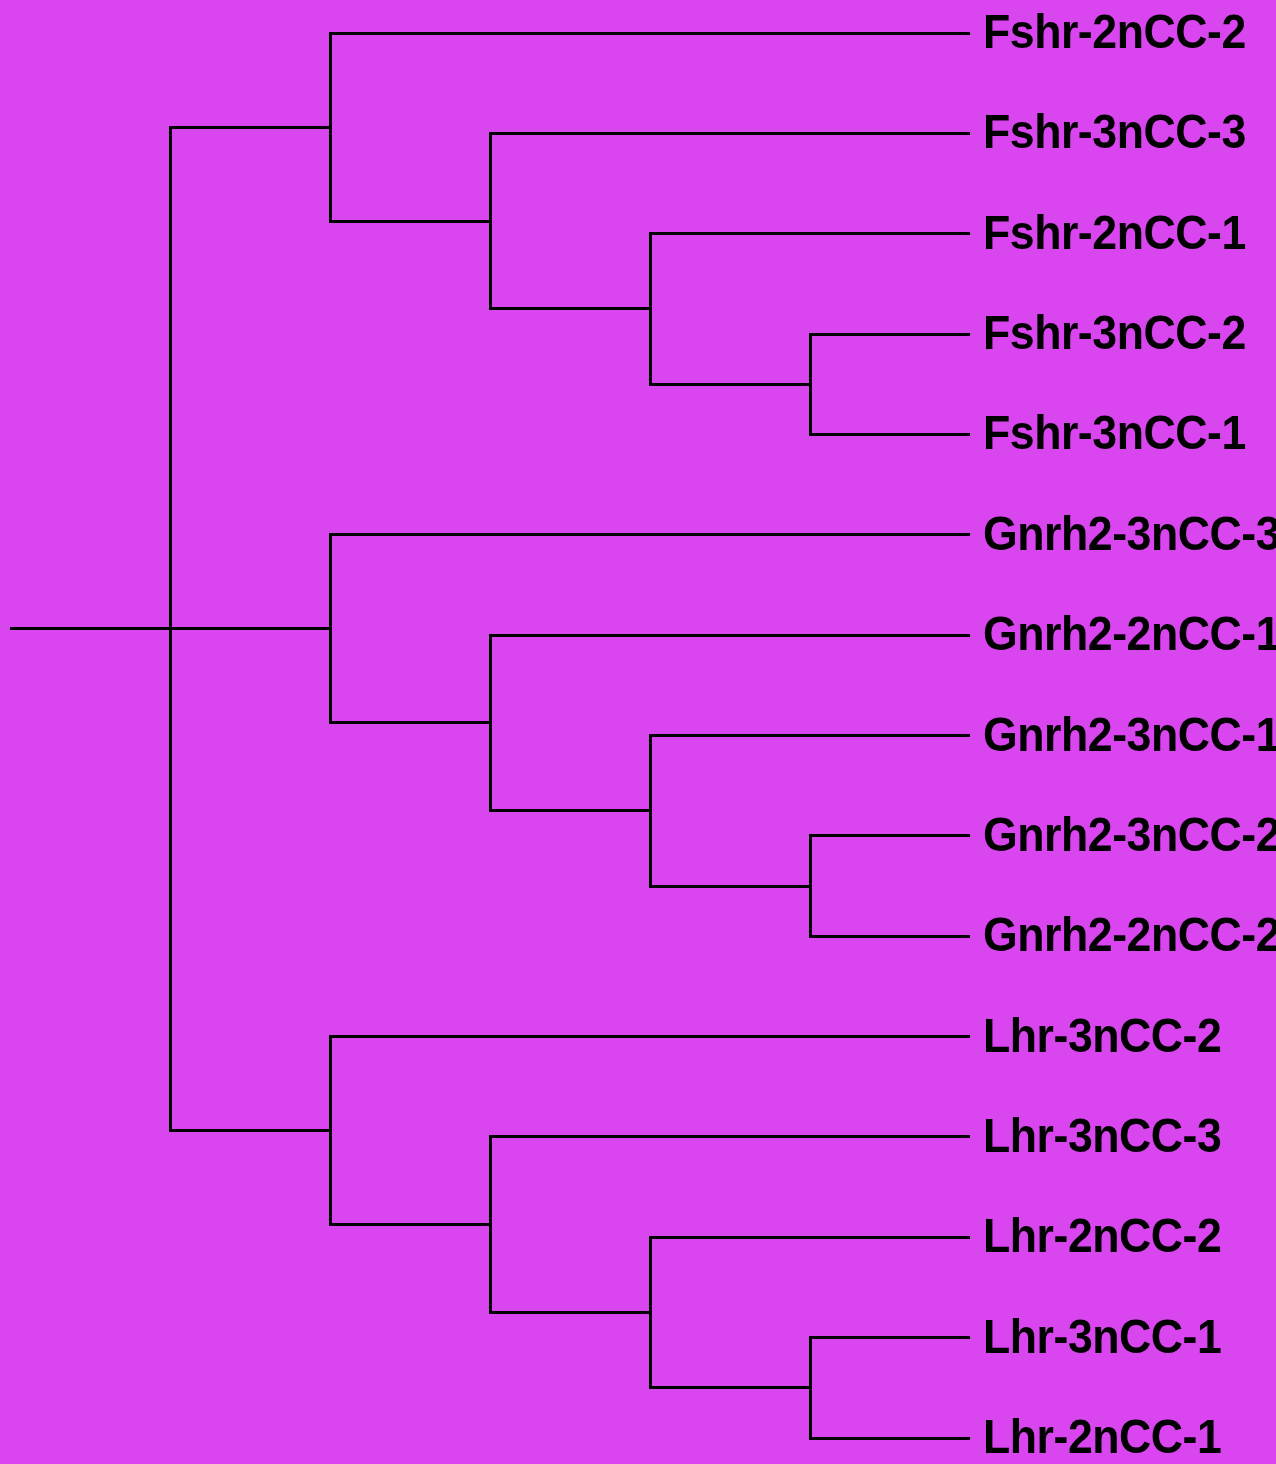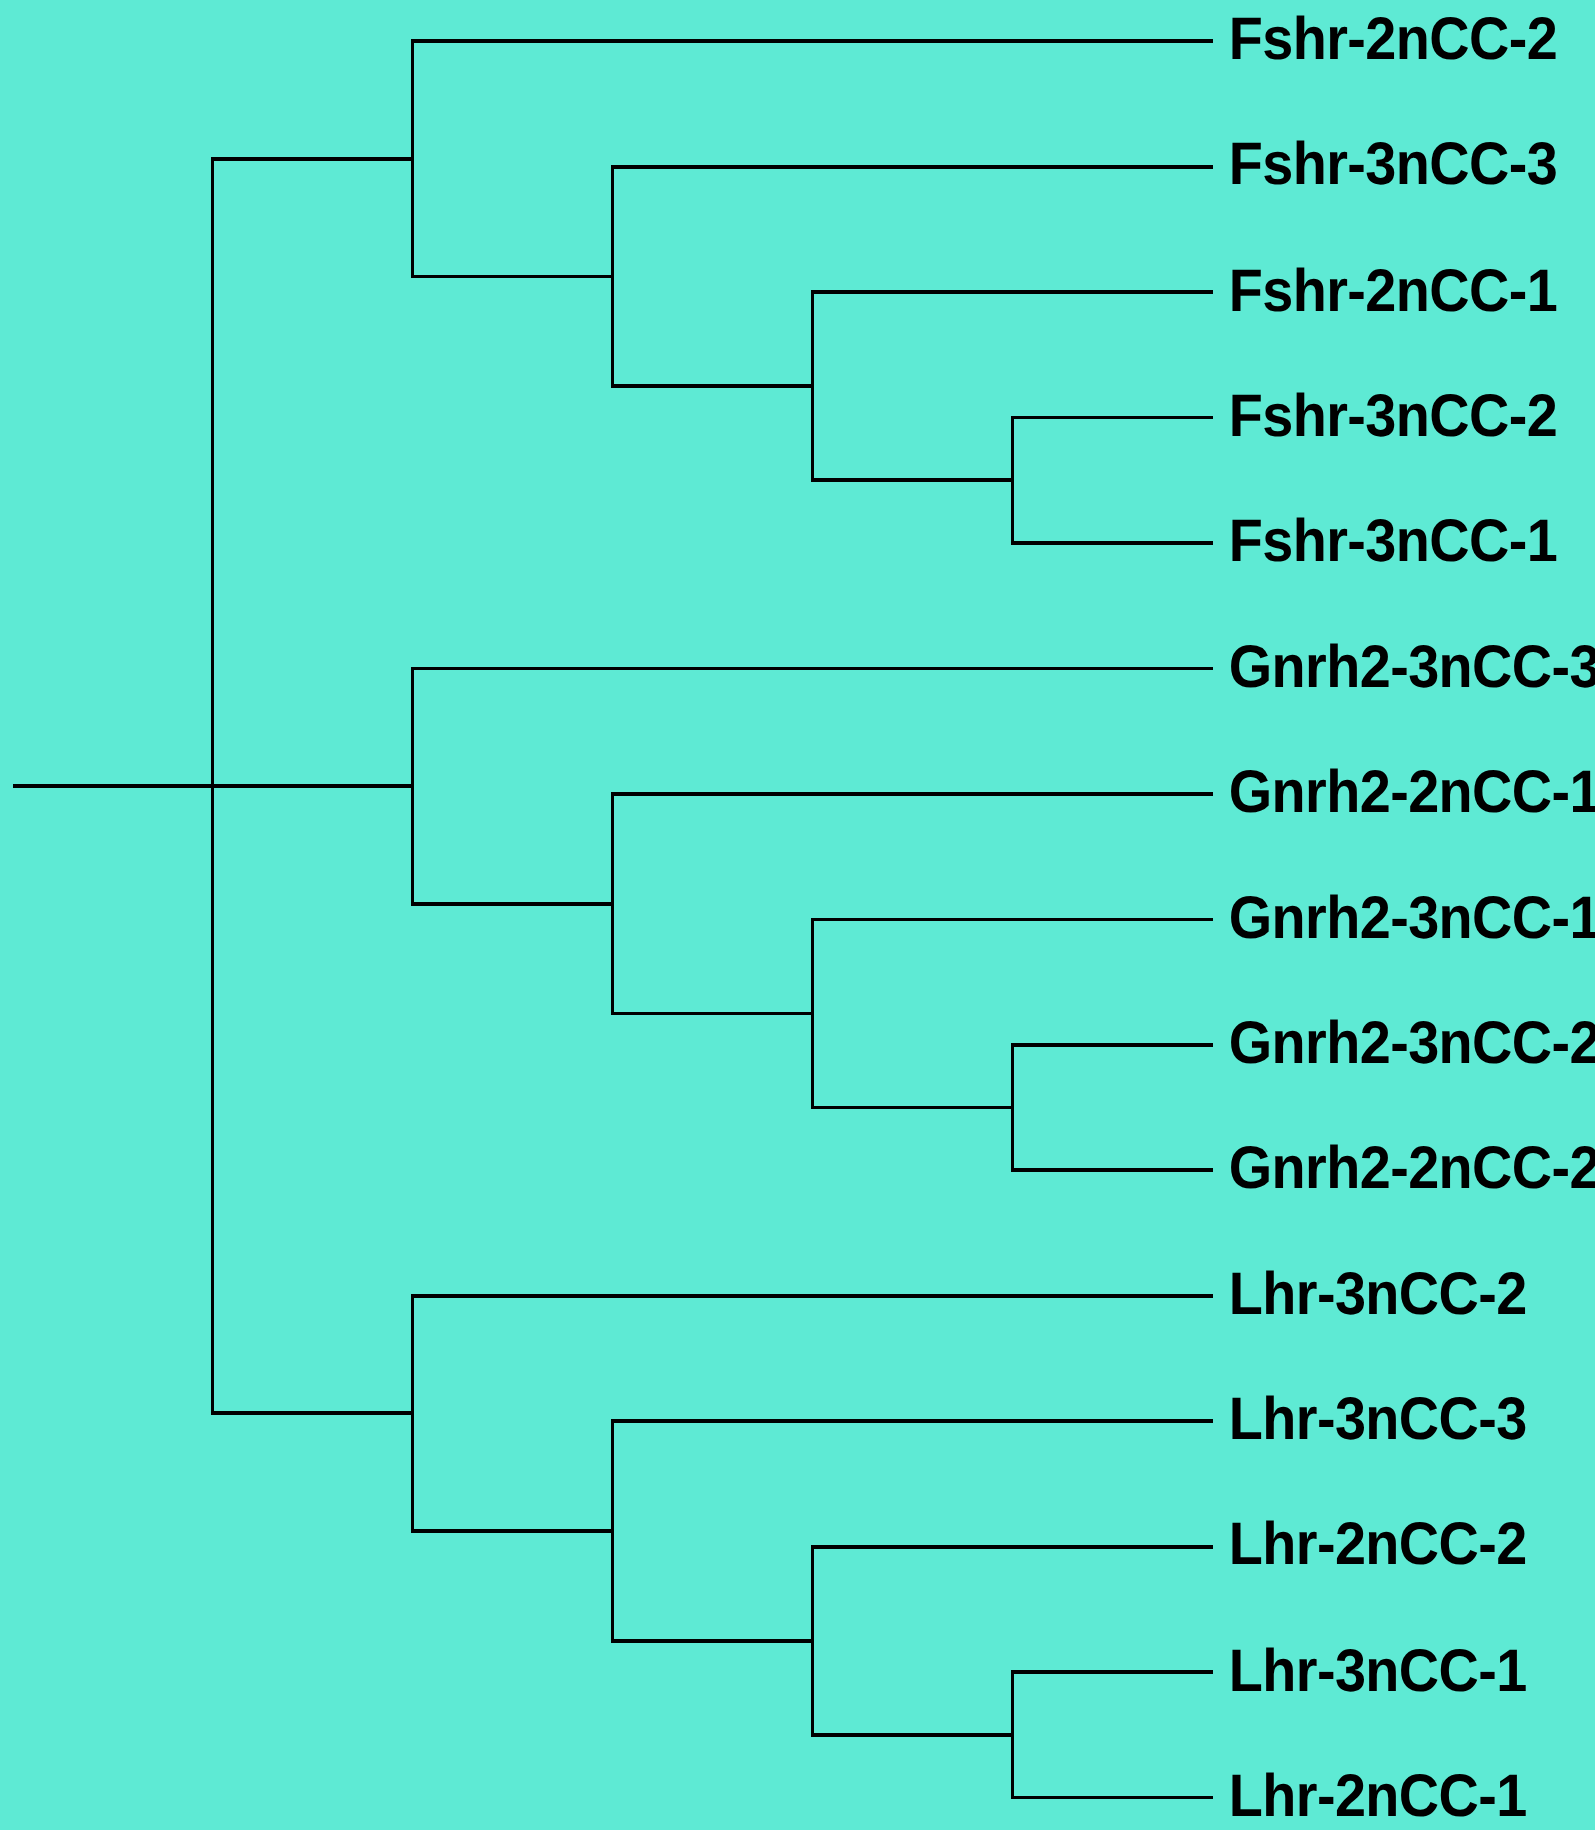--- a/index.html
+++ b/index.html
@@ -4,21 +4,21 @@
 <style>
   html, body {
     margin: 0;
     padding: 0;
     background: #ffffff;
   }
   .stage {
     position: relative;
     width: 1276px;
     height: 1464px;
-    background: #5eead4;
+    background: #d946ef;
     overflow: hidden;
   }
   .stage svg {
     position: absolute;
     left: 0;
     top: 0;
     shape-rendering: crispEdges;
   }
   .leaf {
     position: absolute;

